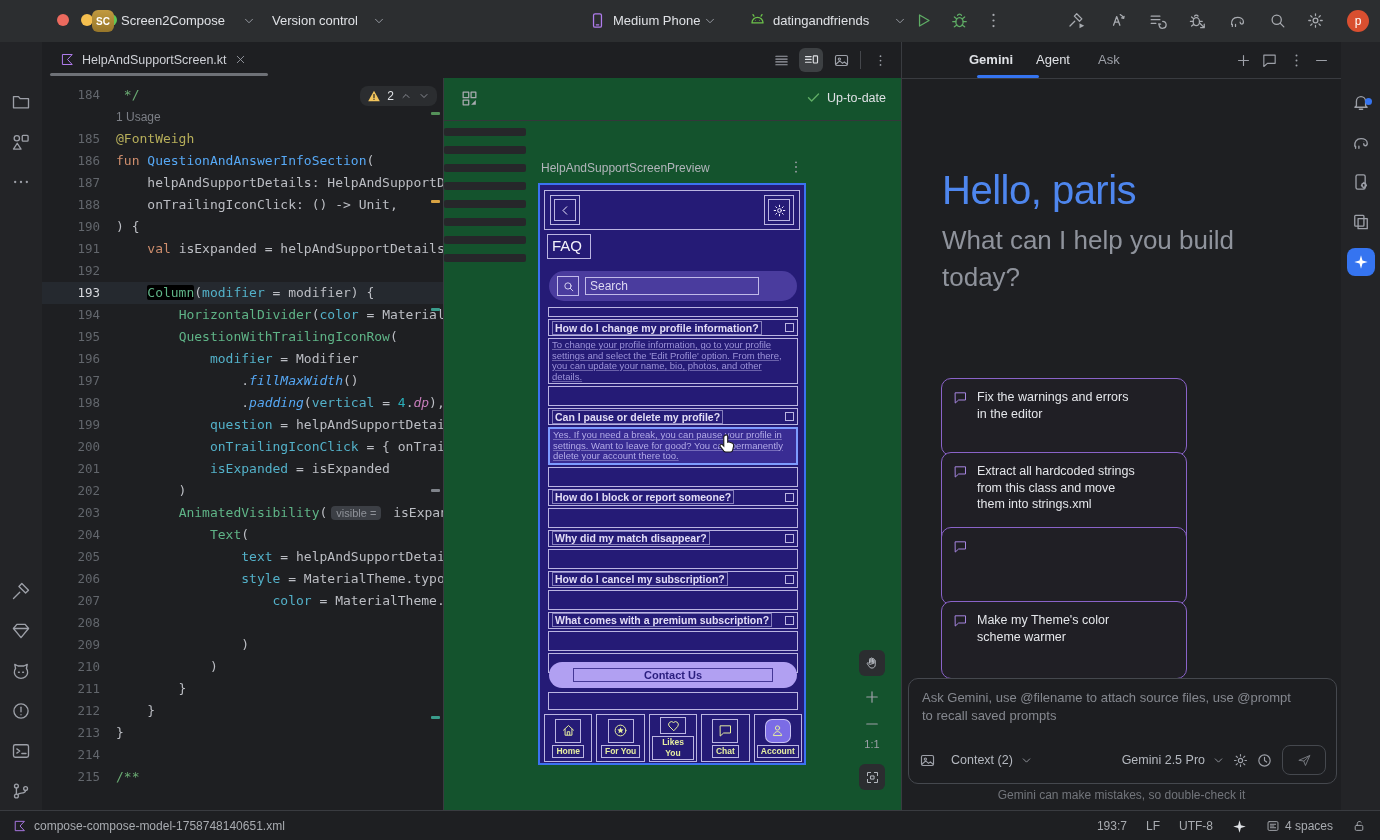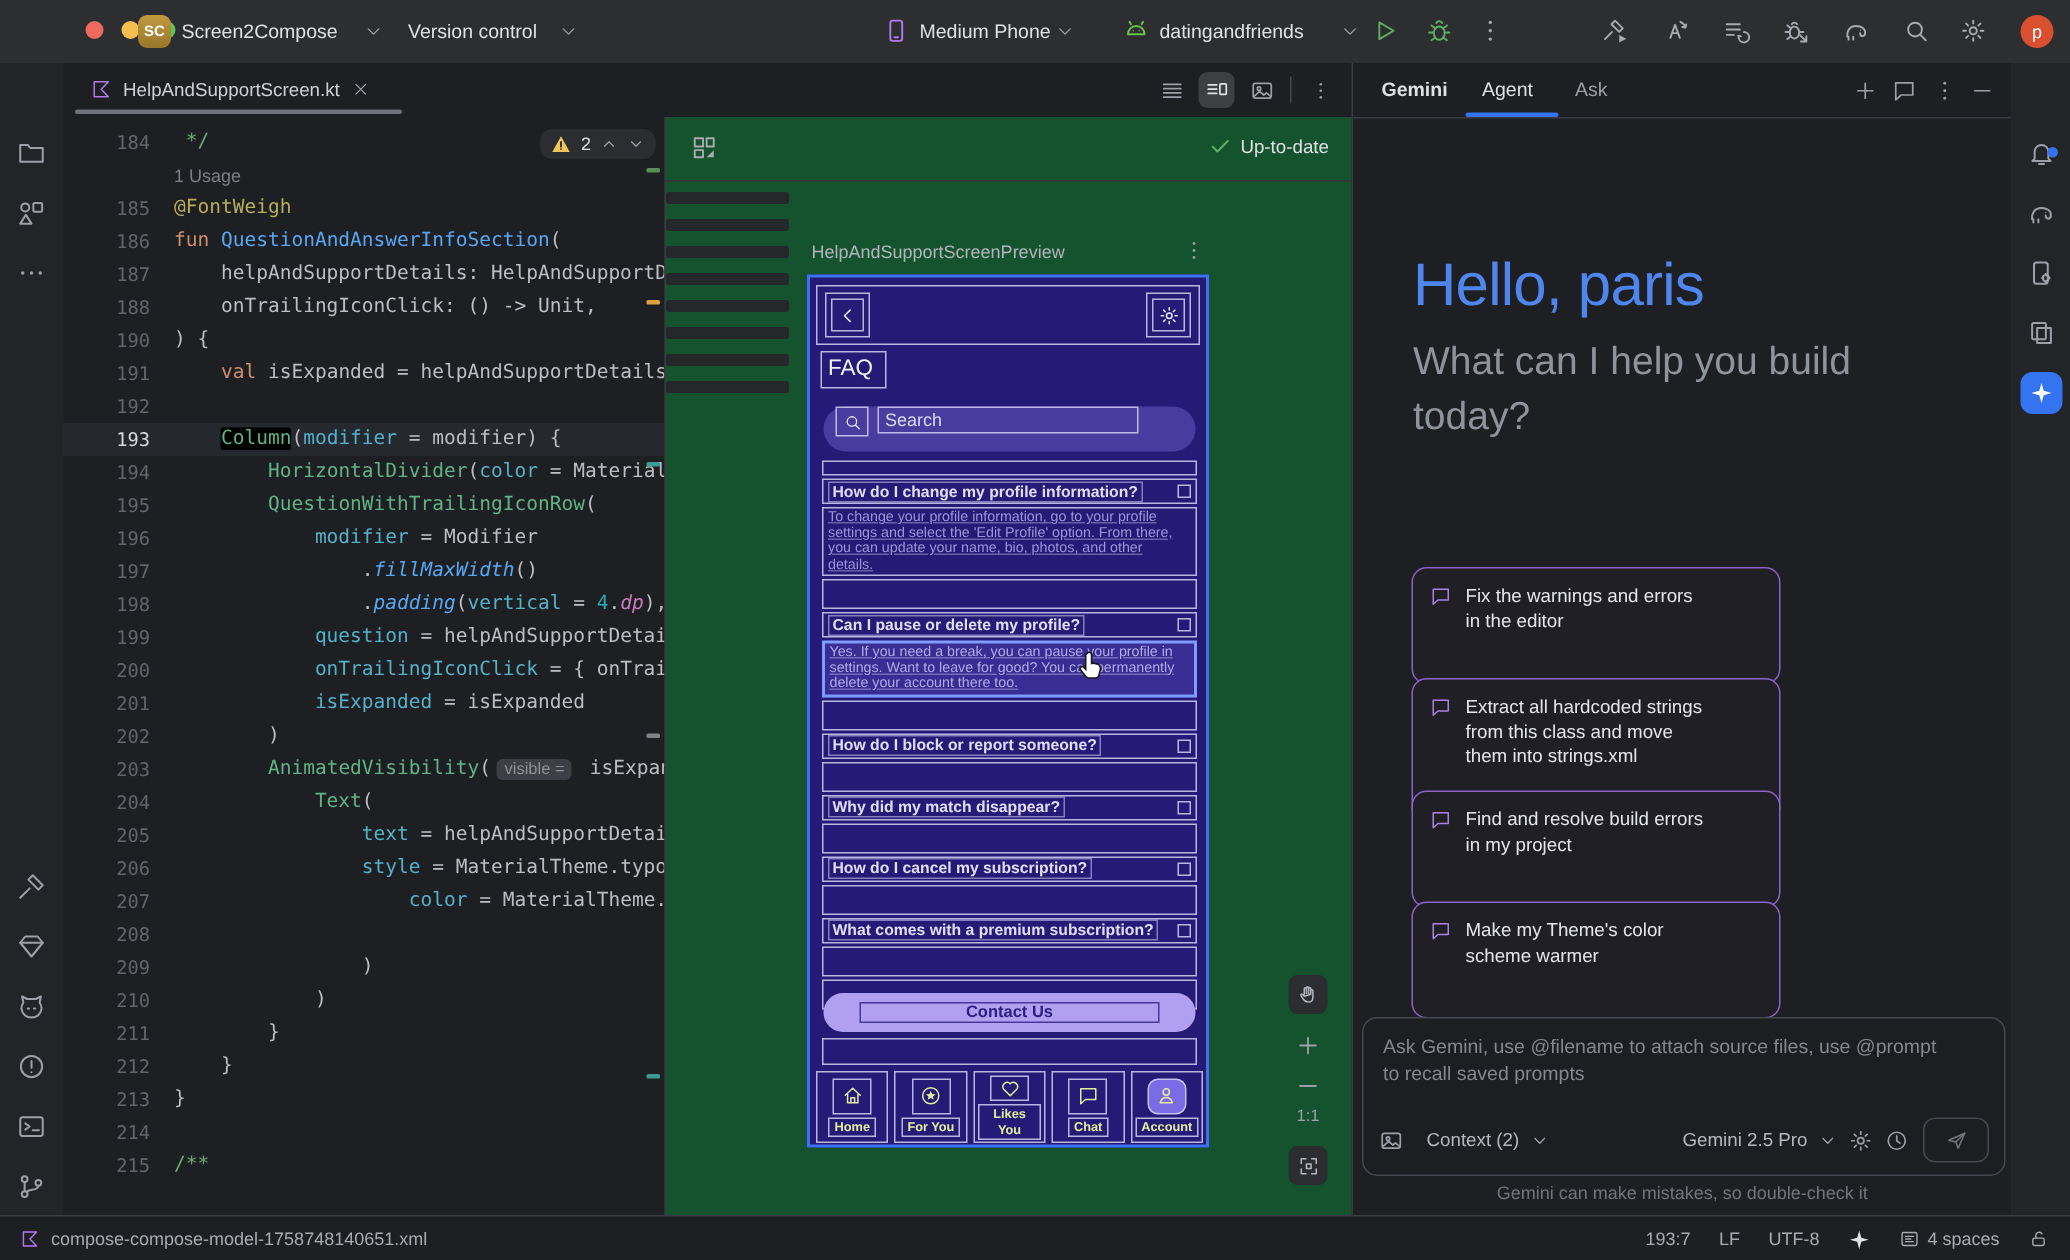--- a/index.html
+++ b/index.html
@@ -67,21 +67,21 @@
   #phone{left:94px;top:105px;width:268px;height:582px;background:#251b76;border:2px solid #3c72f1;box-sizing:border-box;}
   #phone *{box-sizing:border-box;}
   .wire{border:1px solid rgba(214,208,246,.85);}
   #ph-top{left:4px;top:5px;width:256px;height:40px;}
   #ph-back{left:5px;top:4px;width:30px;height:30px;display:flex;align-items:center;justify-content:center;color:#efeaff;}
   #ph-back .inner{width:22px;height:22px;display:flex;align-items:center;justify-content:center;}
   #ph-gear{right:5px;top:4px;width:30px;height:30px;display:flex;align-items:center;justify-content:center;color:#efeaff;}
   #ph-gear .inner{width:22px;height:22px;display:flex;align-items:center;justify-content:center;}
   #ph-back svg,#ph-gear svg{width:15px;height:15px;}
   #ph-title{left:7px;top:49px;padding:2px 8px 4px 4px;font-size:15px;color:#f2f0fa;}
-  #ph-search{left:9px;top:86px;width:248px;height:30px;border-radius:15px;background:#4a3c9e;display:flex;align-items:flex-start;gap:6px;padding:0 8px;}
+  #ph-search{left:9px;top:86px;width:248px;height:30px;border-radius:15px;background:#4a3c9e;display:flex;align-items:center;gap:6px;padding:0 8px;}
   #ph-search .magbox{width:22px;height:20px;display:flex;align-items:center;justify-content:center;color:#e8e4fa;}
   #ph-search .magbox svg{width:13px;height:13px;}
   #ph-search-text{width:174px;height:18px;font-size:12px;color:#ded9f2;padding:0 4px;line-height:17px;}
   #ph-list{left:8px;top:122px;width:250px;display:flex;flex-direction:column;gap:2px;}
   .ph-spacer{height:20px;}
   .ph-spacer.s{height:10px;}
   .ph-q{height:17px;display:flex;align-items:center;justify-content:space-between;padding:0 3px;}
   .ph-q .qt{font-size:10.5px;font-weight:bold;color:#e2ddf6;border:1px solid rgba(214,208,246,.55);
             padding:0 2px;white-space:nowrap;overflow:hidden;max-width:228px;}
   .ph-q .tbox{width:9px;height:9px;flex:none;}
@@ -102,21 +102,21 @@
   
   .zctl{left:415px;width:26px;height:26px;border-radius:6px;background:#2b2d30;color:#b4b8bf;
         display:flex;align-items:center;justify-content:center;}
   .zctl svg{width:15px;height:15px;}
   .zsm{left:419px;color:#9da0a8;width:18px;height:18px;}
   #zoom-label{left:413px;top:660px;font-size:11px;color:#9da0a8;width:30px;text-align:center;}
   #cursor{left:273px;top:355px;width:22px;height:22px;z-index:9;}
   
   #gemini{left:901px;top:42px;width:439px;height:768px;background:#1e1f22;border-left:1px solid #393b40;}
   #ghead{left:0;top:0;width:439px;height:36px;border-bottom:1px solid #393b40;}
-  #ghead .t{font-size:13px;line-height:36px;}
+  #ghead .t{font-size:13px;line-height:36px;margin-left:48px;}
   #gtab-underline{left:75px;top:33px;width:62px;height:3px;border-radius:2px;background:#3574f0;}
   .ghicon{width:17px;height:17px;color:#9da0a8;top:10px;}
   #hello{left:40px;top:126px;font-size:40px;color:#4e86ee;letter-spacing:-.5px;}
   #hello-sub{left:40px;top:180px;font-size:26px;line-height:37px;color:#8f939c;white-space:pre-line;width:330px;}
   .gcard{left:39px;width:222px;border:1.2px solid #8a63c9;border-radius:10px;background:#201f25;
          padding:10px 11px;display:flex;gap:9px;align-items:flex-start;}
   .gcard .i{width:15px;height:15px;color:#a585e0;flex:none;margin-top:1px;}
   .gcard .txt{font-size:12.5px;line-height:16.5px;color:#e4e6ea;white-space:pre-line;}
   #ginput{left:6px;top:636px;width:427px;height:104px;border:1px solid #45484e;border-radius:10px;background:#1d1e21;}
   #gplaceholder{left:13px;top:10px;font-size:13px;line-height:18px;color:#85888f;white-space:pre-line;width:400px;}
@@ -697,22 +697,20 @@
         <span class="txt">Extract all hardcoded strings
 from this class and move
 them into strings.xml</span>
       </div>
       <div class="gcard abs" style="top: 485px; height: 56px;">
         <span class="i">
           <svg viewBox="0 0 24 24">
             <path d="M4 4.5h16v11.5H9l-5 4.5z"></path>
           </svg>
         </span>
-        <span class="txt">Find and resolve build errors
-in my project</span>
       </div>
       <div class="gcard abs" style="top: 559px; height: 56px;">
         <span class="i">
           <svg viewBox="0 0 24 24">
             <path d="M4 4.5h16v11.5H9l-5 4.5z"></path>
           </svg>
         </span>
         <span class="txt">Make my Theme's color
 scheme warmer</span>
       </div>

